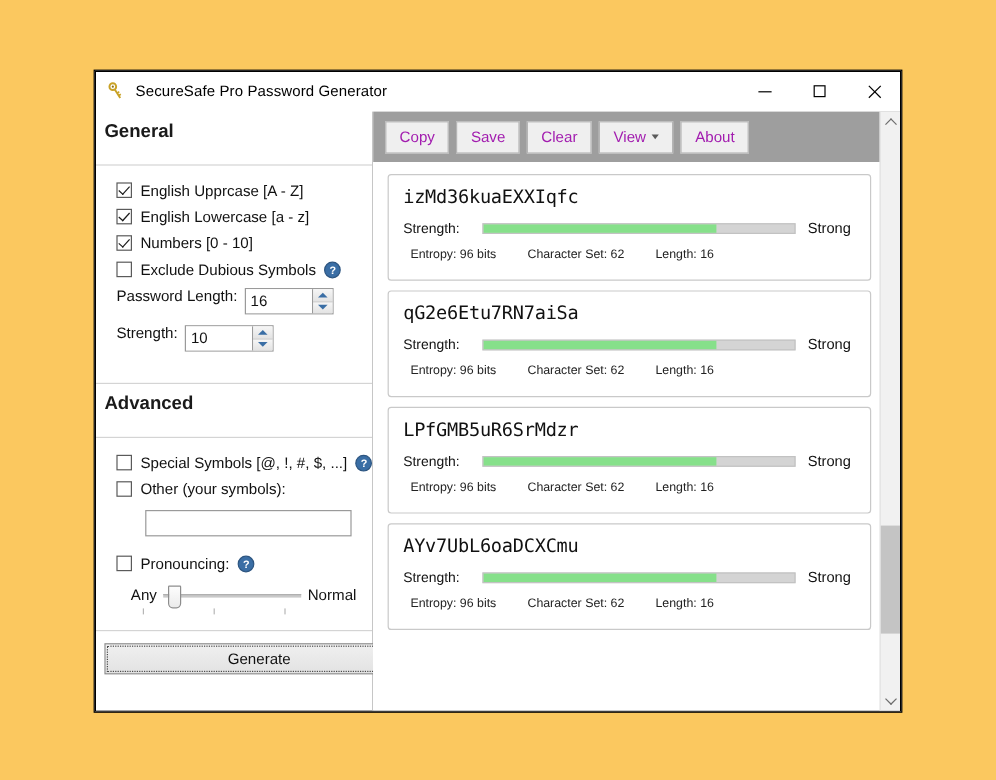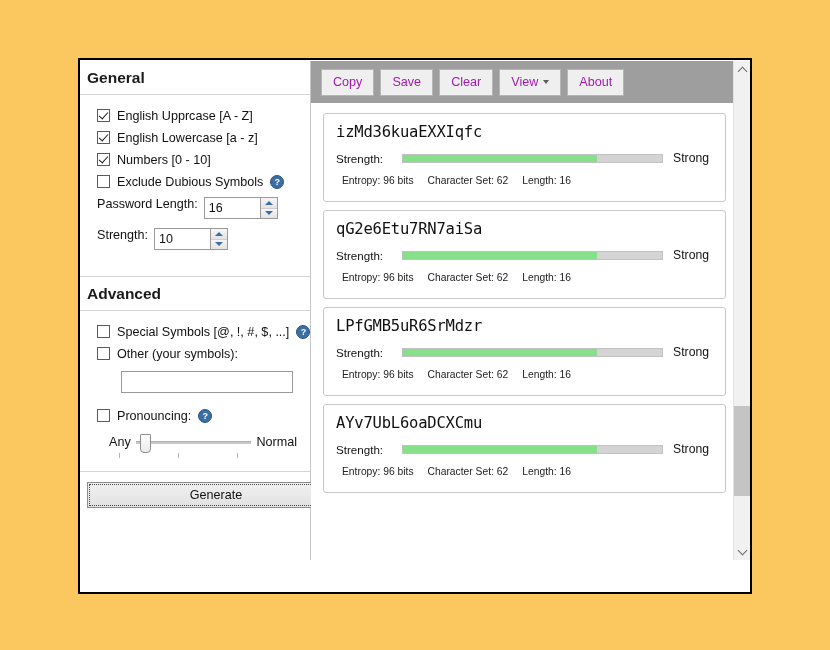--- a/index.html
+++ b/index.html
@@ -84,21 +84,21 @@
     width: 231px;
     background: #ffffff;
     border-right: 1px solid #c6c6c6;
     padding: 0;
     position: relative;
   }
   .section-head {
     font-size: 15.5px;
     font-weight: bold;
     color: #1a1a1a;
-    padding: 8px 0 7px 7px;
+    padding: 8px 0 18px 7px;
     border-bottom: 1px solid #d4d4d4;
   }
   .section-head.adv { margin-top: 0; }
   .group-body { padding: 10px 0 0 17px; }
 
   .chk-row {
     display: flex;
     align-items: center;
     height: 21px;
     margin-bottom: 1px;
@@ -357,21 +357,21 @@
     left: 0; top: 0; bottom: 0;
     background: #86e08a;
   }
   .pw-strength-word {
     font-size: 12.2px;
     color: #111;
     white-space: nowrap;
   }
   .pw-meta {
     display: flex;
-    gap: 14px;
+    gap: 26px;
     font-size: 10.3px;
     color: #222;
     padding-left: 6px;
   }
 
   
   .vscroll {
     position: absolute;
     right: 0; top: 0; bottom: 0;
     width: 17px;
@@ -409,20 +409,44 @@
     top: 328px;
     height: 90px;
     background: #c4c4c4;
   }
 </style>
 </head>
 <body>
 
 <div id="app-window">
 
+  <div class="titlebar">
+    <div class="title-icon">
+      <svg width="16" height="16" viewBox="0 0 16 16">
+        <circle cx="5" cy="4.2" r="2.8" fill="none" stroke="#C9A227" stroke-width="1.6"></circle>
+        <path d="M6.4 6.2 L11.2 13.6" stroke="#C9A227" stroke-width="1.6" fill="none"></path>
+        <path d="M8.6 9.6 L10.4 8.5" stroke="#C9A227" stroke-width="1.4" fill="none"></path>
+        <path d="M9.9 11.6 L11.7 10.5" stroke="#C9A227" stroke-width="1.4" fill="none"></path>
+        <circle cx="5" cy="4.2" r="0.9" fill="#8C7012"></circle>
+      </svg>
+    </div>
+    <span class="title-text">SecureSafe Pro Password Generator</span>
+
+    <div class="win-controls">
+      <div class="win-btn">
+        <span class="glyph-min"></span>
+      </div>
+      <div class="win-btn">
+        <span class="glyph-max"></span>
+      </div>
+      <div class="win-btn close">
+        <span class="glyph-close"></span>
+      </div>
+    </div>
+  </div>
 
   <div class="body-split">
 
     <div class="left-panel">
 
       <div class="section-head">General</div>
 
       <div class="group-body">
 
         <div class="chk-row">

